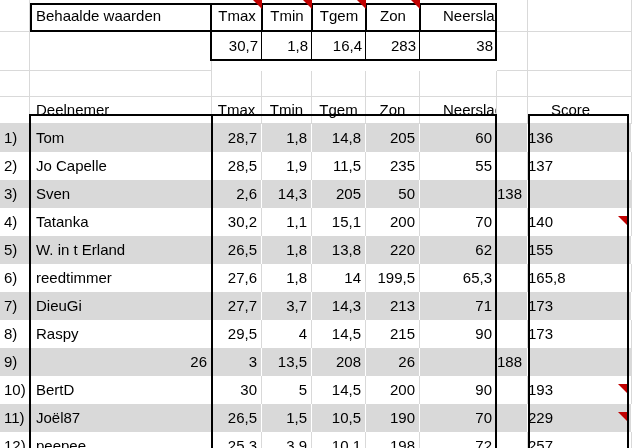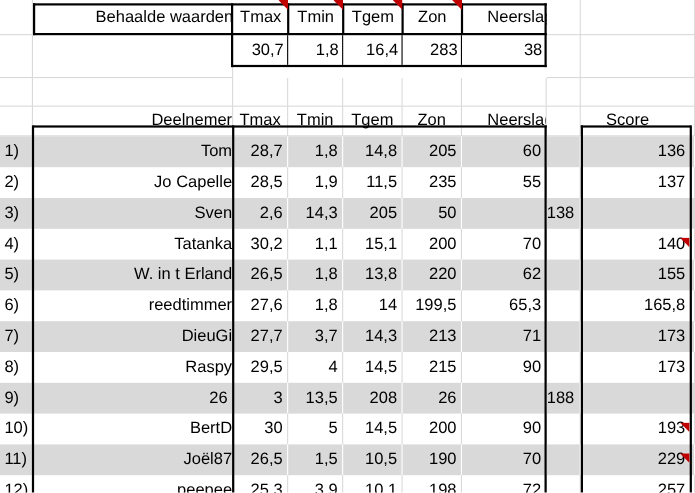--- a/index.html
+++ b/index.html
@@ -11,25 +11,25 @@
   .plain{border-right:1px solid #d9d9d9;border-bottom:1px solid #d9d9d9}
   .r1{height:32px;line-height:31px}
   .r2{height:39px;line-height:28px}
   .r3{height:26px;line-height:26px}
   .r4{height:27px;line-height:26px}
   .dr{height:28px}
   .dr .cell{line-height:28px}
   .dr.shaded{background:#d9d9d9}
   .dr.shaded .cell{border-right:1px solid #fff}
   .dr.plain-row .cell{border-right:1px solid #d9d9d9}
-  .al{padding-left:6px;text-align:right}
+  .al{padding-left:6px;text-align:left}
   .pl4{padding-left:4px;text-align:left}
   .pl5{padding-left:23px;text-align:left}
   .ar{padding-right:4px;text-align:right}
-  .score-val{padding-right:8px;text-align:right}
+  .score-val{padding-right:24px;text-align:left}
   .line{position:absolute;background:#000}
   .tri{position:absolute;width:9px;height:9px;background:#c00000;
        clip-path:polygon(0 0,100% 0,100% 100%)}
 </style>
 </head>
 <body>
 
 <div id="sheet">
 
   <div class="grid-row r1">

